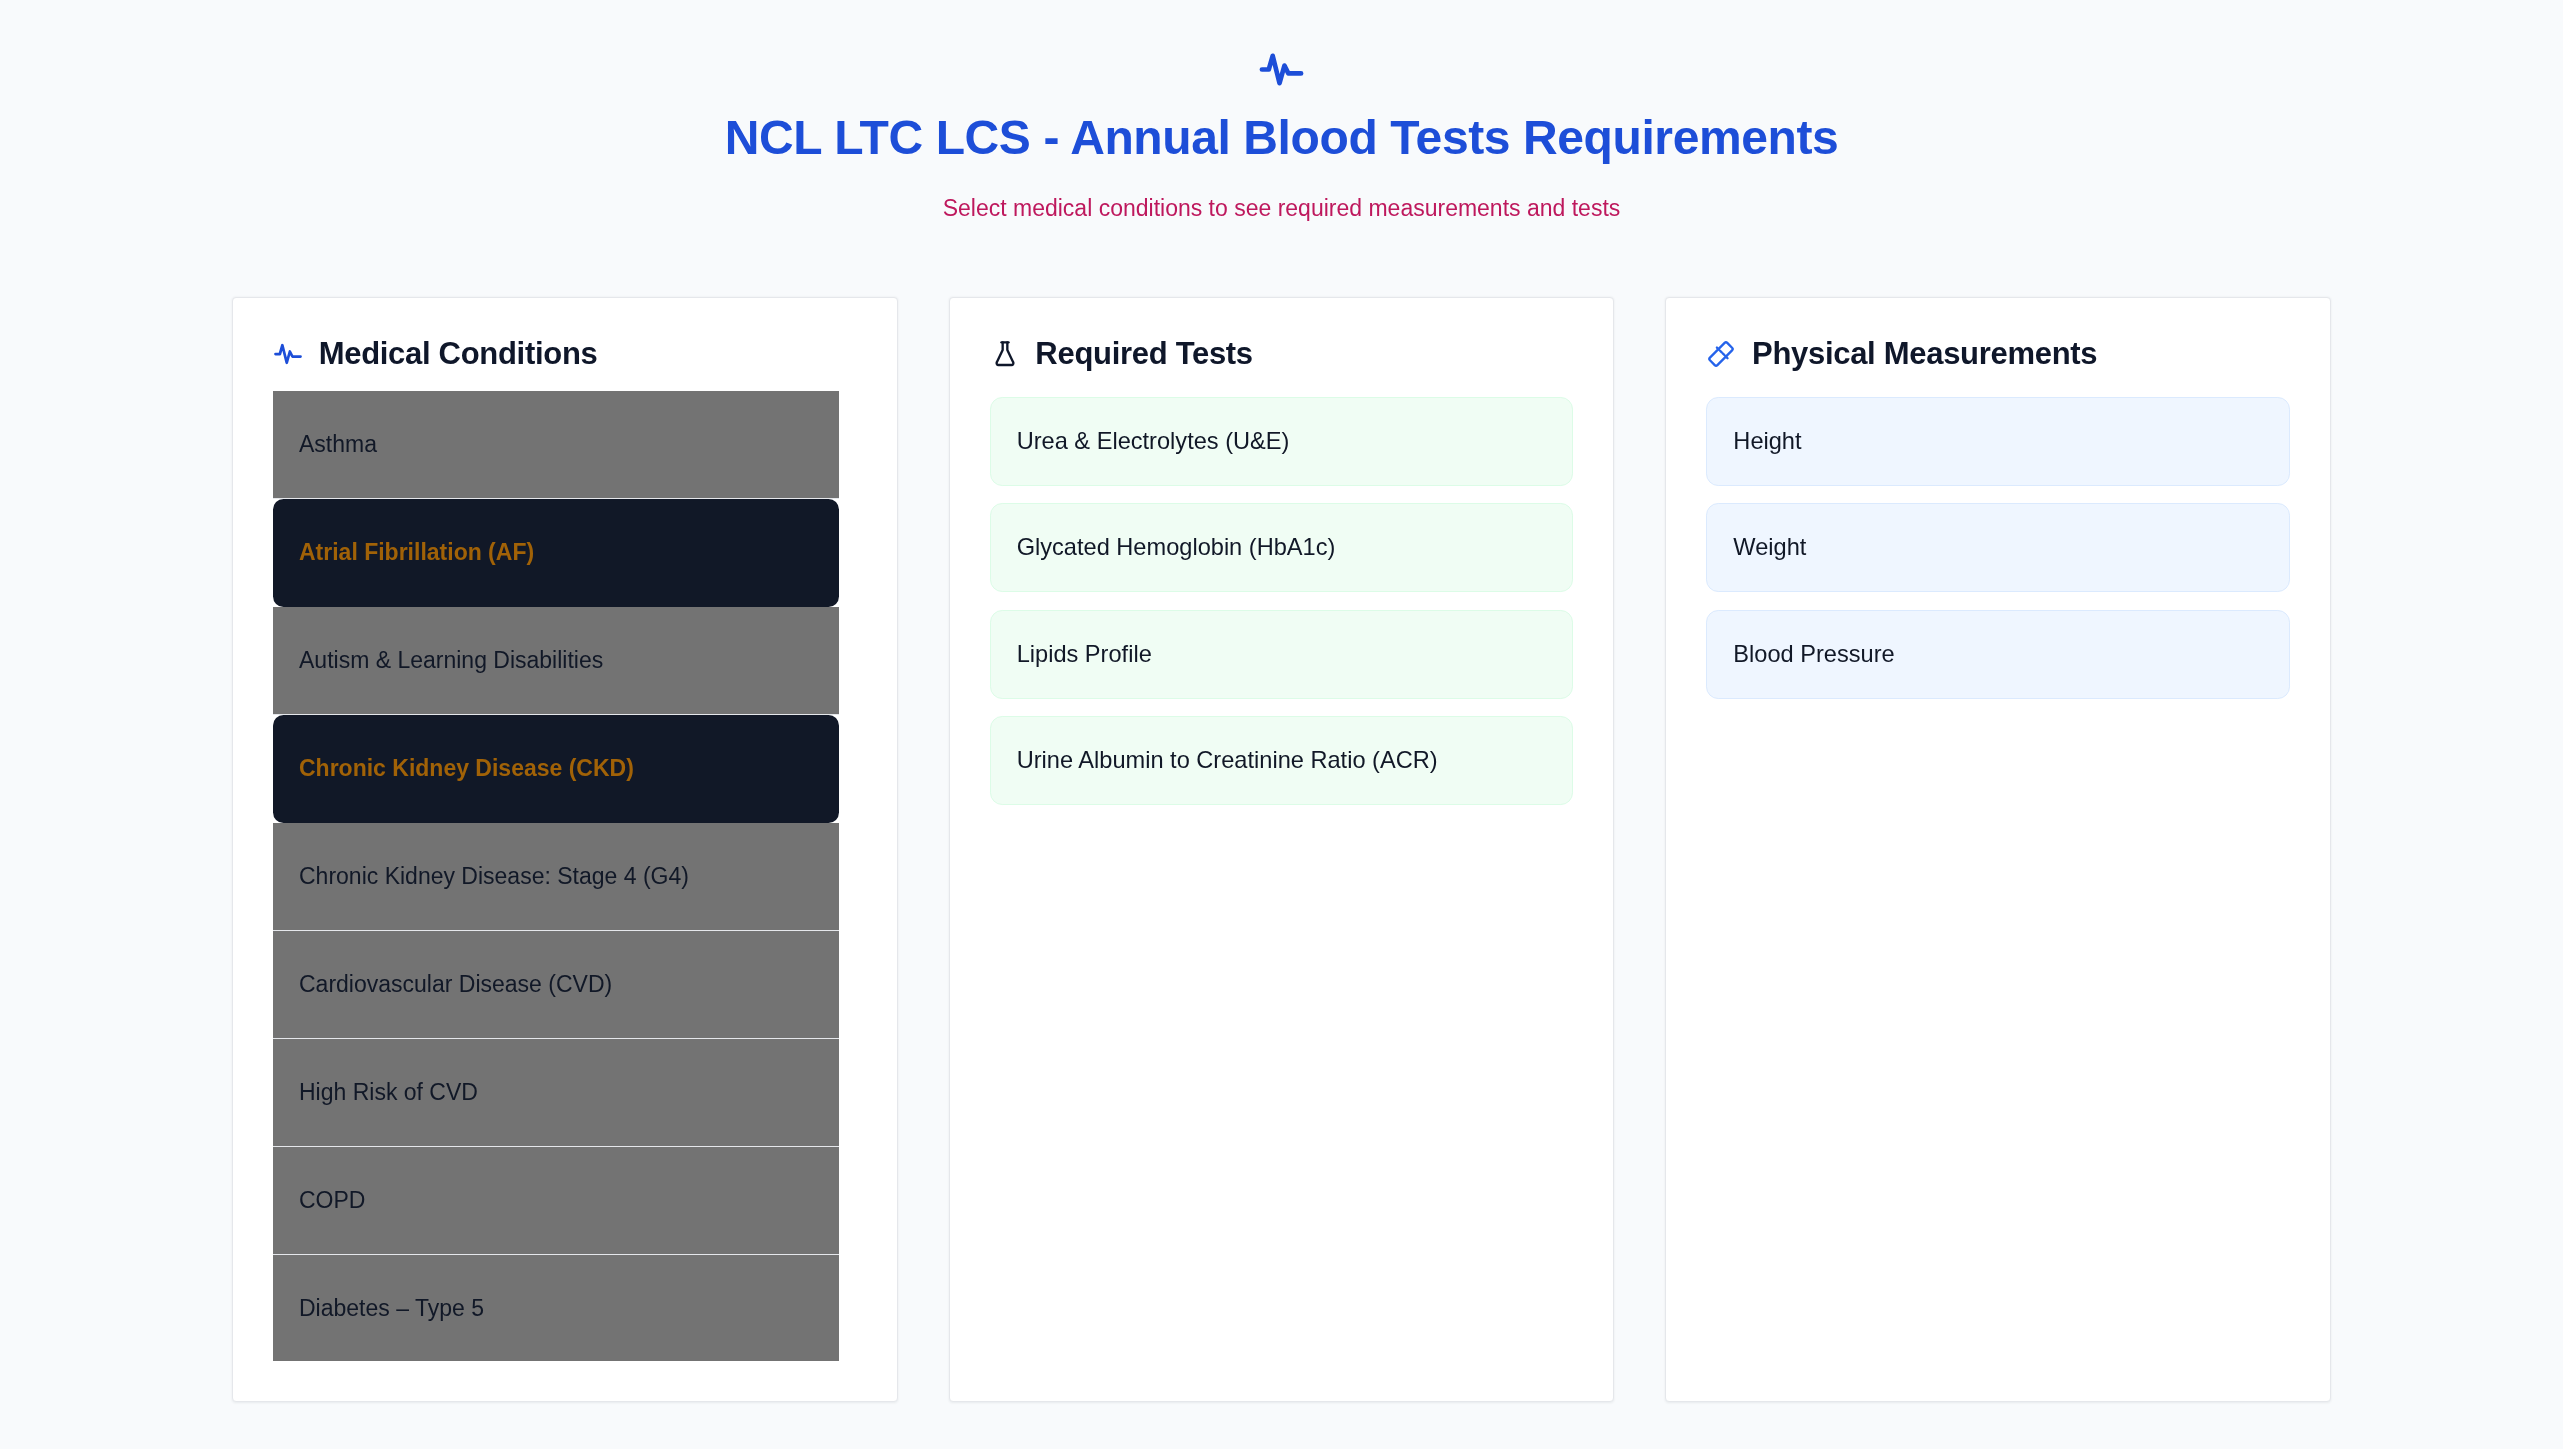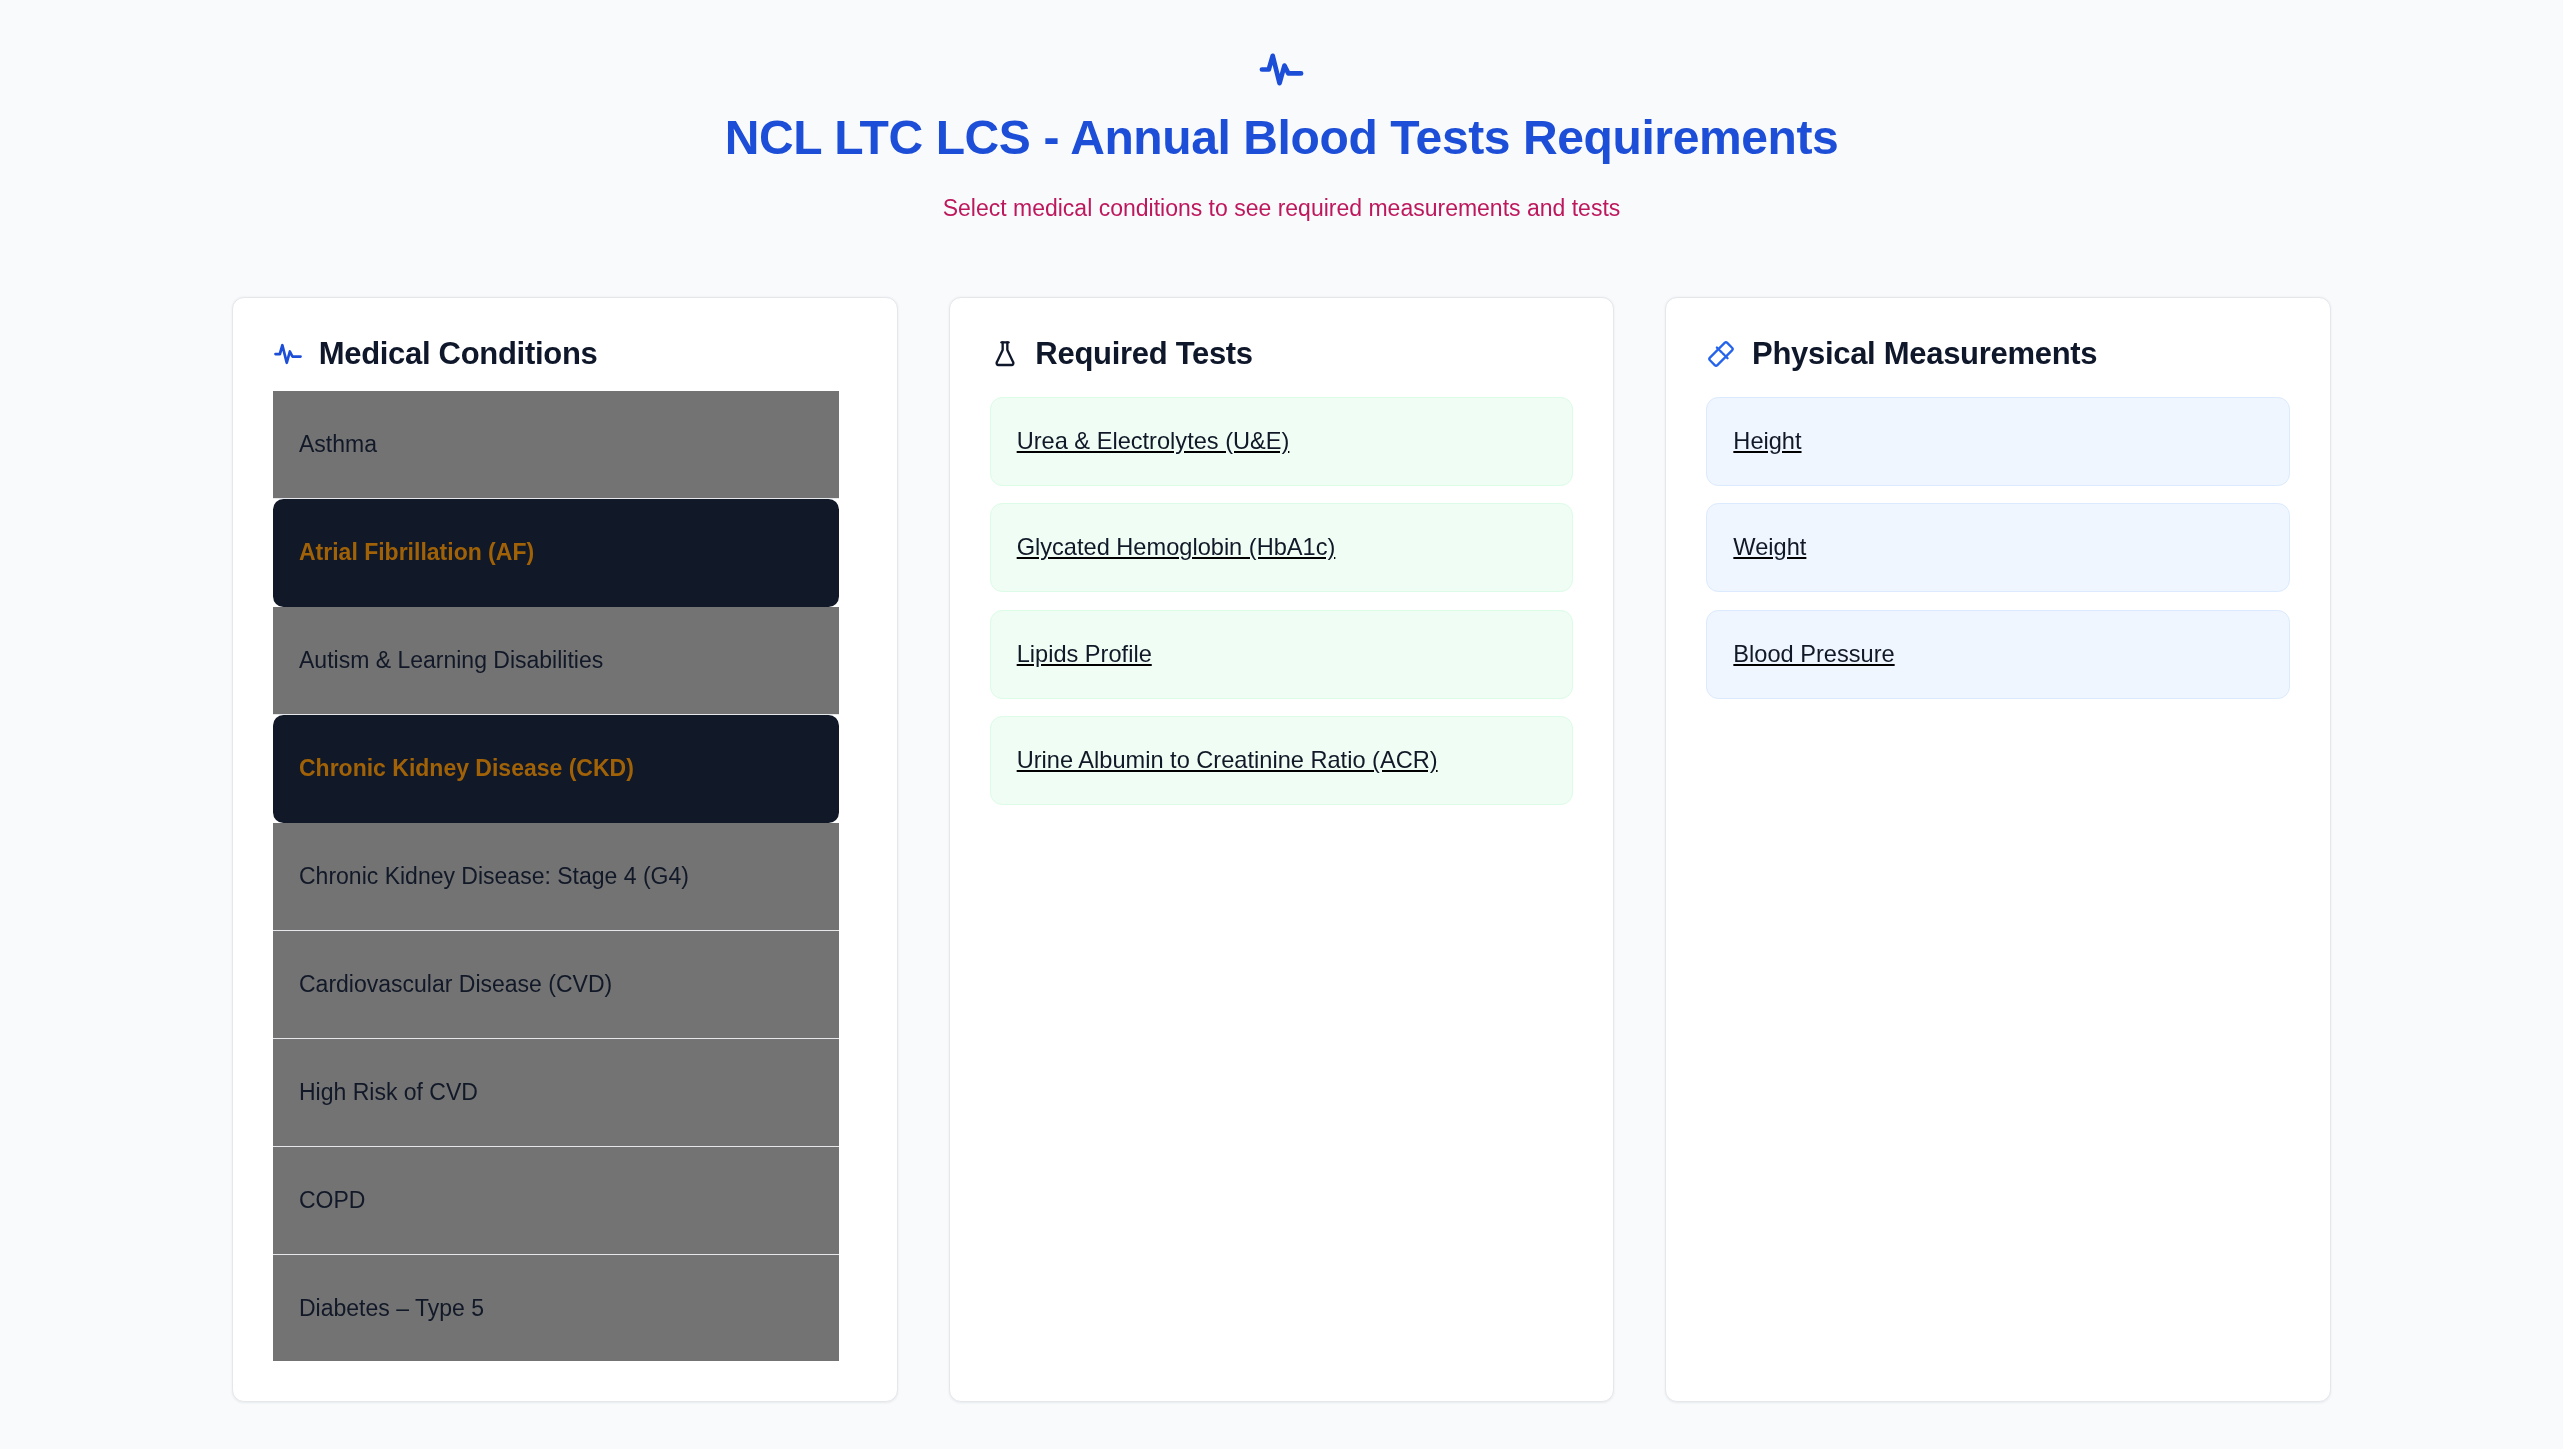--- a/index.html
+++ b/index.html
@@ -58,21 +58,21 @@
   .columns {
     display: flex;
     justify-content: center;
     gap: 51px;
     margin-top: 75px;
     padding: 0 232px;
   }
   .card {
     background: #ffffff;
     border: 0.9px solid #e5e7eb;
-    border-radius: 12px;
+    border-radius: 4px;
     box-shadow: 0 0.9px 2.6px rgba(15, 23, 42, 0.07);
     width: 666px;
     min-height: 1088px;
     padding: 38px 40px 40px 40px;
     position: relative;
   }
   .card-header {
     display: flex;
     align-items: center;
     gap: 15.7px;
@@ -122,21 +122,20 @@
     border-bottom: 0.9px solid transparent;
     font-weight: bold;
   }
 
   
   .chip-list {
     margin-top: 24.5px;
     display: flex;
     flex-direction: column;
     gap: 17.5px;
-    text-decoration: underline;
   }
   .chip {
     border-radius: 12.2px;
     padding: 30px 26px;
     font-size: 23.6px;
     color: #111827;
   }
   .chip.test {
     background: #f0fdf4;
     border: 0.9px solid #dcfce7;

